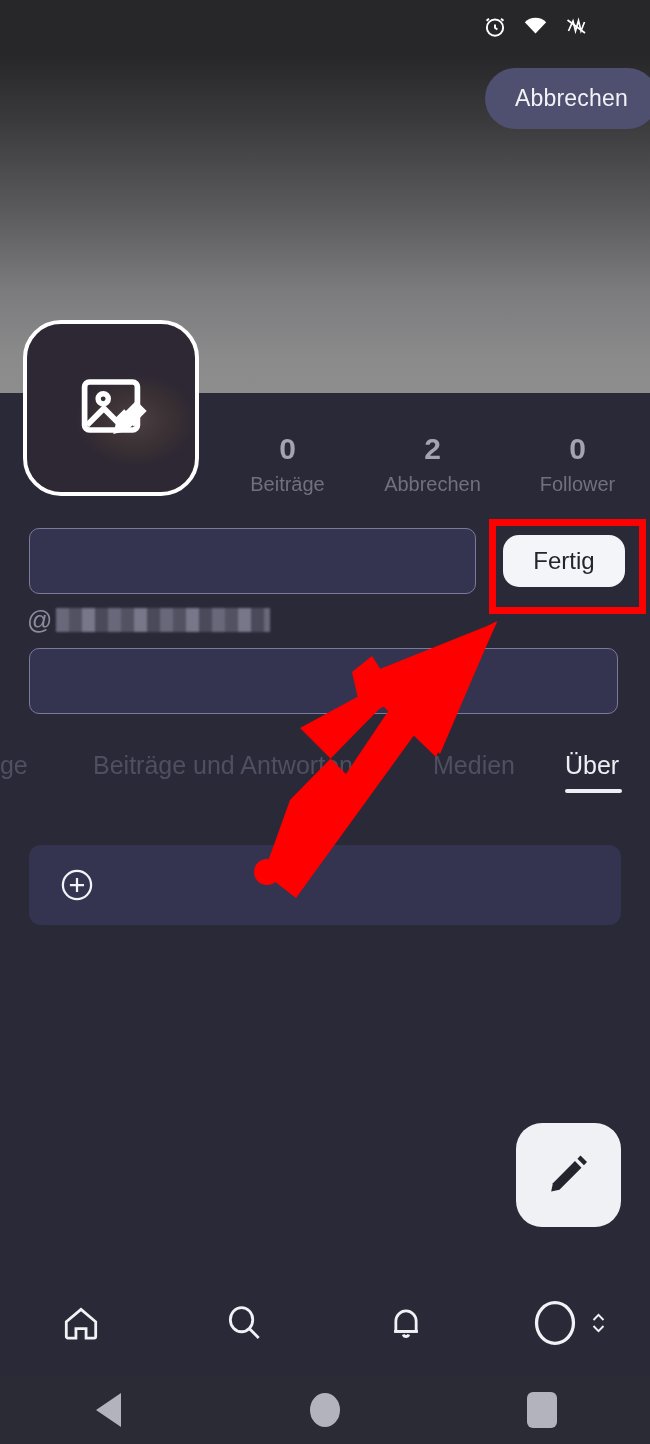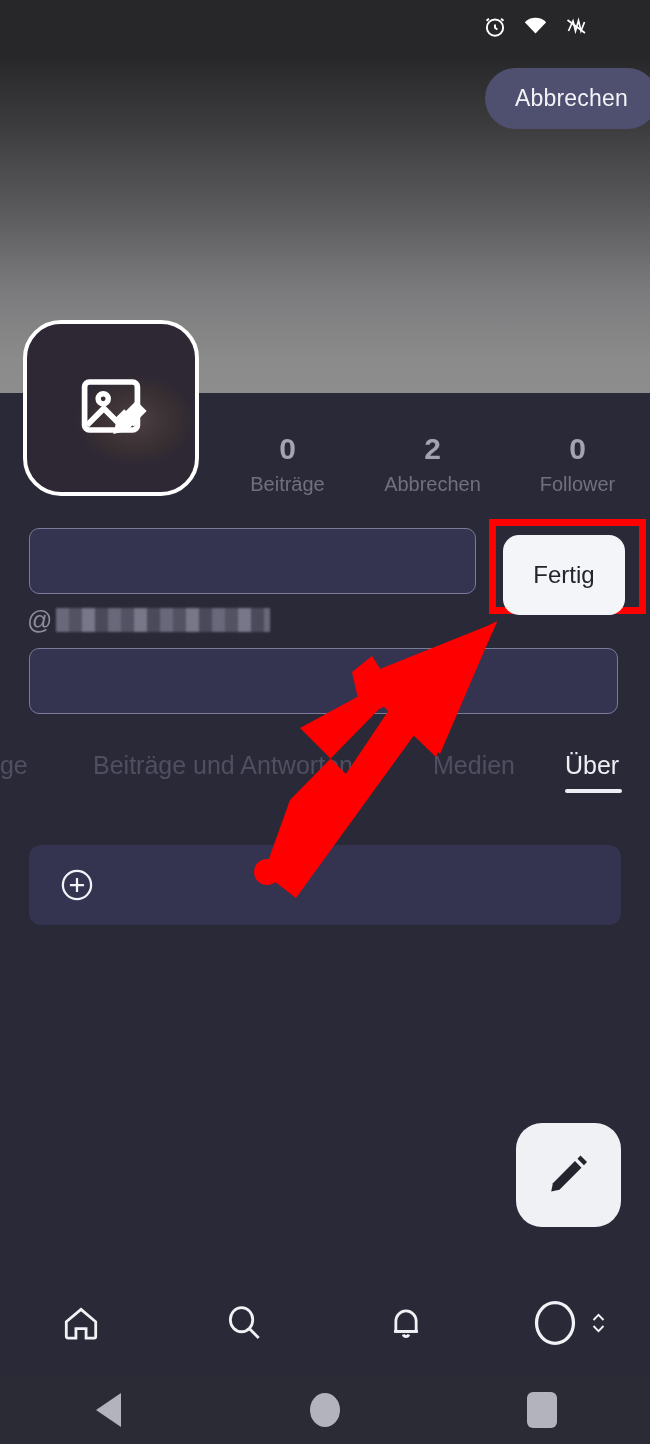--- a/index.html
+++ b/index.html
@@ -149,21 +149,21 @@
   }
   #anav-home { width:30px; height:34px; border-radius:50%; background:#b3b3bd; }
   #anav-recents { width:30px; height:36px; border-radius:6px; background:#b3b3bd; }
 
   
   #highlight-box {
     position:absolute; left:489px; top:519px; width:157px; height:95px;
     border:7px solid #ff0000; z-index:10;
   }
   #done-btn {
-    position:absolute; left:503px; top:535px; width:122px; height:80px;
+    position:absolute; left:503px; top:535px; width:122px; height:52px;
     background:#f4f5f8; border-radius:16px;
     display:flex; align-items:center; justify-content:center;
     font-size:24px; color:#24242e; z-index:11;
   }
   #arrow-svg { position:absolute; left:0; top:0; width:650px; height:1444px; z-index:9; pointer-events:none; }
 </style>
 </head>
 <body>
 
 <div id="screen">

